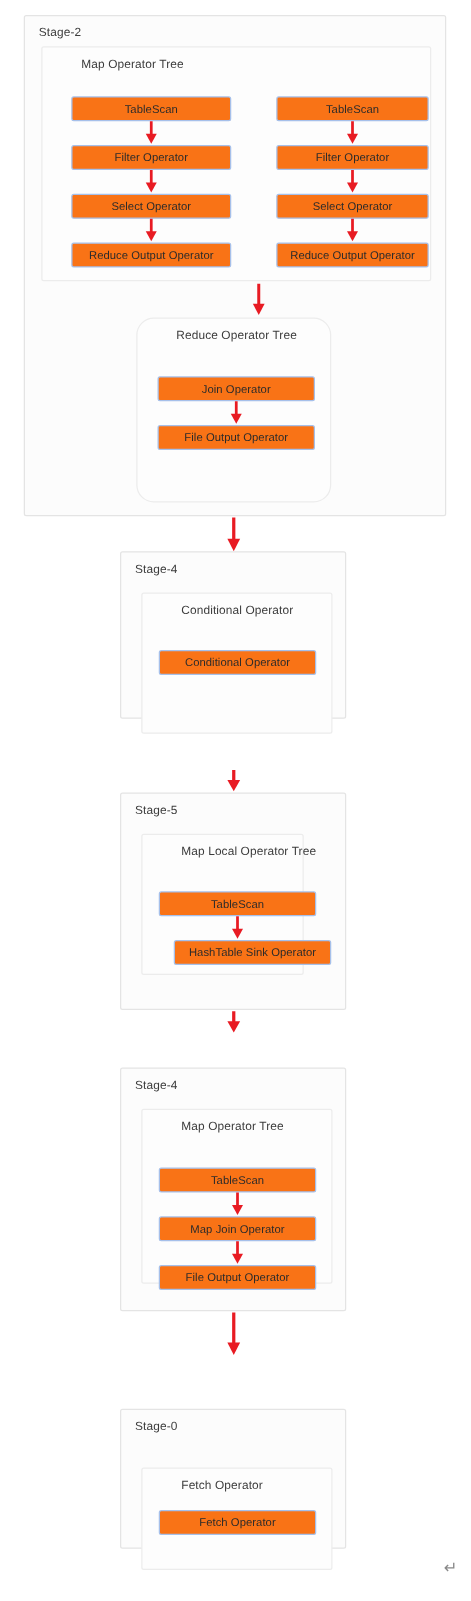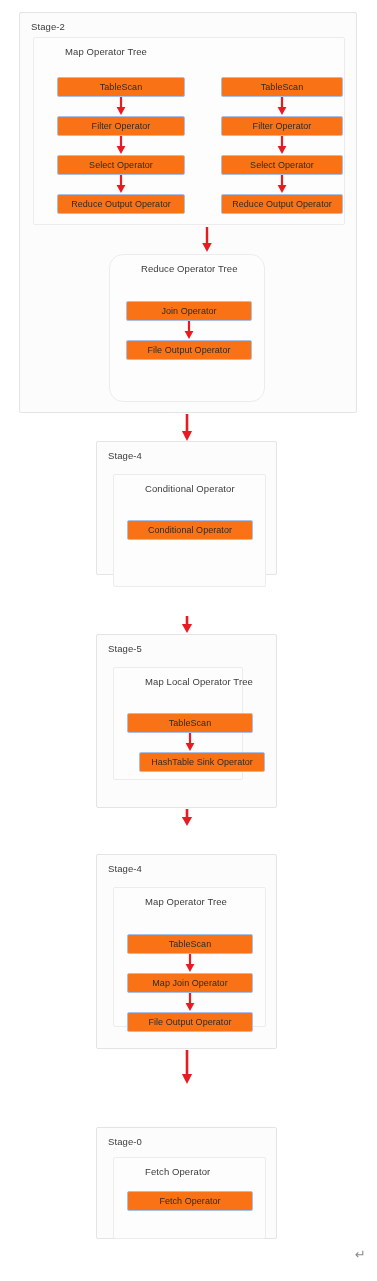--- a/index.html
+++ b/index.html
@@ -232,21 +232,21 @@
 
   <div class="arrow" style="left:180px; top:1050px;">
     <svg width="14" height="35" viewBox="0 0 14 35">
       <line x1="7" y1="0" x2="7" y2="25" stroke="#e81b23" stroke-width="2.6"></line>
       <polygon points="7,34 1.9,24 12.1,24" fill="#e81b23"></polygon>
     </svg>
   </div>
 
   <div class="stage" style="left:96px; top:1127px; width:181px; height:112px;">
     <span class="stage-label">Stage-0</span>
-    <div class="tree" style="left:16px; top:29px; width:153px; height:82px;">
+    <div class="tree" style="left:16px; top:46px; width:153px; height:82px;">
       <span class="tree-label">Fetch Operator</span>
       <div class="node" style="left:13px; top:33px; width:126px; height:20px;">Fetch Operator</div>
     </div>
   </div>
 
   <span class="return-glyph" style="left:355px; top:1248px;">↵</span>
 
 </div>
 
 </body></html>

